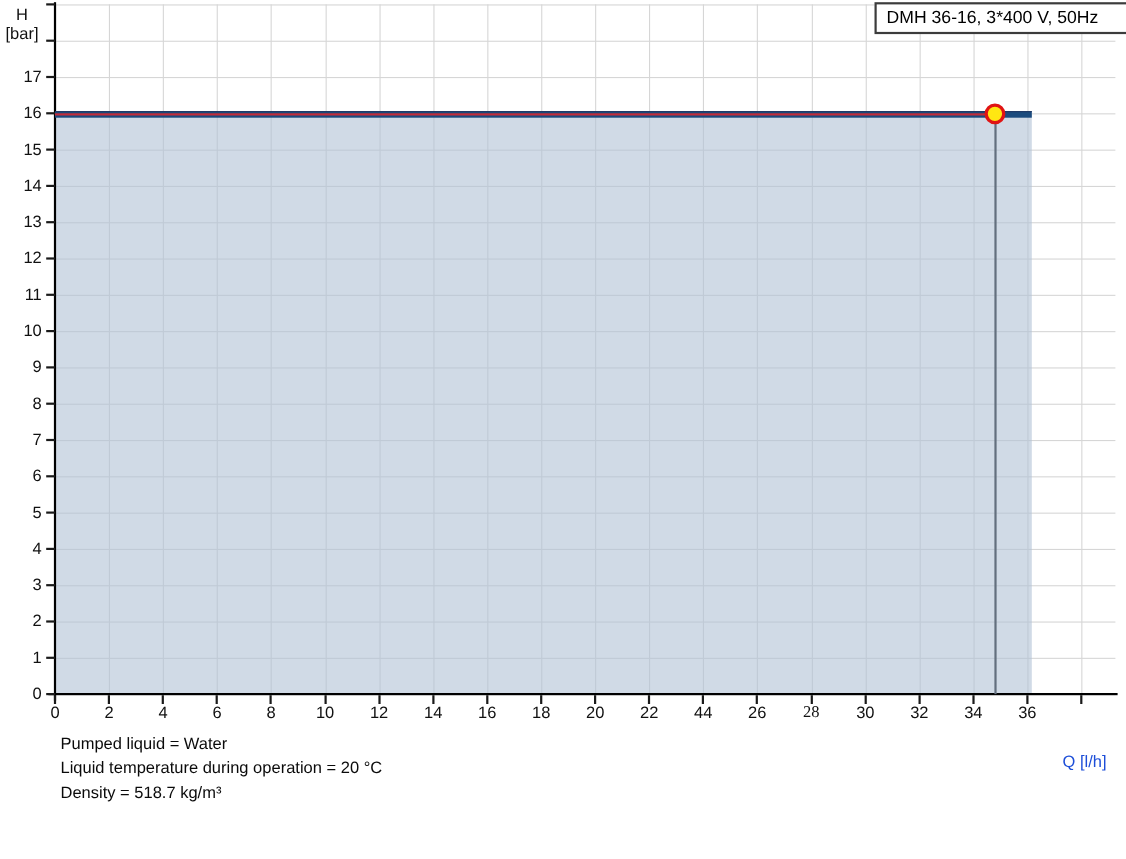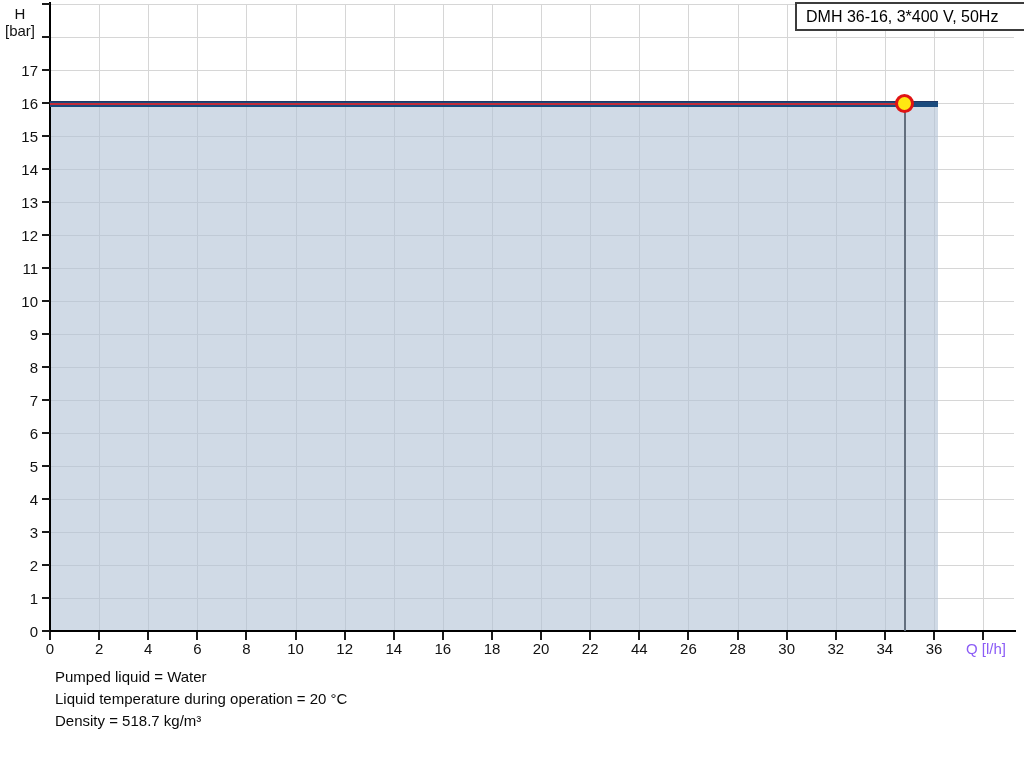--- a/index.html
+++ b/index.html
@@ -7,21 +7,21 @@
     position:relative;width:1024px;height:781px;background:#fff;
     font-family:"Liberation Sans",sans-serif;color:#000;overflow:hidden;
   }
   .abs{position:absolute;}
   .gridline{background:#d6d6d6;}
   .axisline{background:#000;}
   .tick{background:#1a1a1a;}
   .xlab{position:absolute;font-size:15px;color:#111;transform:translateX(-50%);white-space:nowrap;}
   .ylab{position:absolute;font-size:15px;color:#111;width:34px;text-align:right;transform:translateY(-50%);white-space:nowrap;}
   #y-title-1,#y-title-2{position:absolute;font-size:15px;color:#111;width:40px;text-align:center;}
-  #x-title{position:absolute;font-size:15px;color:#8b5cf6;white-space:nowrap;}
+  #x-title{position:absolute;font-size:15px;color:#1d4ed8;white-space:nowrap;margin-top:44px;}
   #legend-box{
     position:absolute;left:795px;top:2px;width:226px;height:25px;
     background:#fff;border:2px solid #3c3c3c;display:flex;align-items:center;
     padding-left:9px;font-size:16px;white-space:nowrap;z-index:30;
   }
   #info-block{position:absolute;left:55px;top:666px;font-size:15px;line-height:22px;color:#0a0a0a;}
   #op-marker{
     position:absolute;width:13px;height:13px;border-radius:50%;
     border:3px solid #e01414;background:#ffe712;z-index:25;box-sizing:content-box;
   }
@@ -97,21 +97,21 @@
       <div class="abs  xlab" style="left: 491.99px; top: 640px;">18</div>
       <div class="abs tick" style="left: 540.1px; top: 632px; width: 2px; height: 8px;"></div>
       <div class="abs  xlab" style="left: 541.1px; top: 640px;">20</div>
       <div class="abs tick" style="left: 589.21px; top: 632px; width: 2px; height: 8px;"></div>
       <div class="abs  xlab" style="left: 590.21px; top: 640px;">22</div>
       <div class="abs tick" style="left: 638.32px; top: 632px; width: 2px; height: 8px;"></div>
       <div class="abs  xlab" style="left: 639.32px; top: 640px;">44</div>
       <div class="abs tick" style="left: 687.43px; top: 632px; width: 2px; height: 8px;"></div>
       <div class="abs  xlab" style="left: 688.43px; top: 640px;">26</div>
       <div class="abs tick" style="left: 736.54px; top: 632px; width: 2px; height: 8px;"></div>
-      <div class="abs  xlab" style="left: 737.54px; top: 640px;">28</div>
+      <div class="abs  xlab" style="left: 737.54px; top: 640px; font-family: Liberation Serif, serif;">28</div>
       <div class="abs tick" style="left: 785.65px; top: 632px; width: 2px; height: 8px;"></div>
       <div class="abs  xlab" style="left: 786.65px; top: 640px;">30</div>
       <div class="abs tick" style="left: 834.76px; top: 632px; width: 2px; height: 8px;"></div>
       <div class="abs  xlab" style="left: 835.76px; top: 640px;">32</div>
       <div class="abs tick" style="left: 883.87px; top: 632px; width: 2px; height: 8px;"></div>
       <div class="abs  xlab" style="left: 884.87px; top: 640px;">34</div>
       <div class="abs tick" style="left: 932.98px; top: 632px; width: 2px; height: 8px;"></div>
       <div class="abs  xlab" style="left: 933.98px; top: 640px;">36</div>
       <div class="abs tick" style="left: 982.09px; top: 632px; width: 2px; height: 8px;"></div>
       <div class="abs tick" style="left: 42px; top: 630px; width: 8px; height: 2px;"></div>

